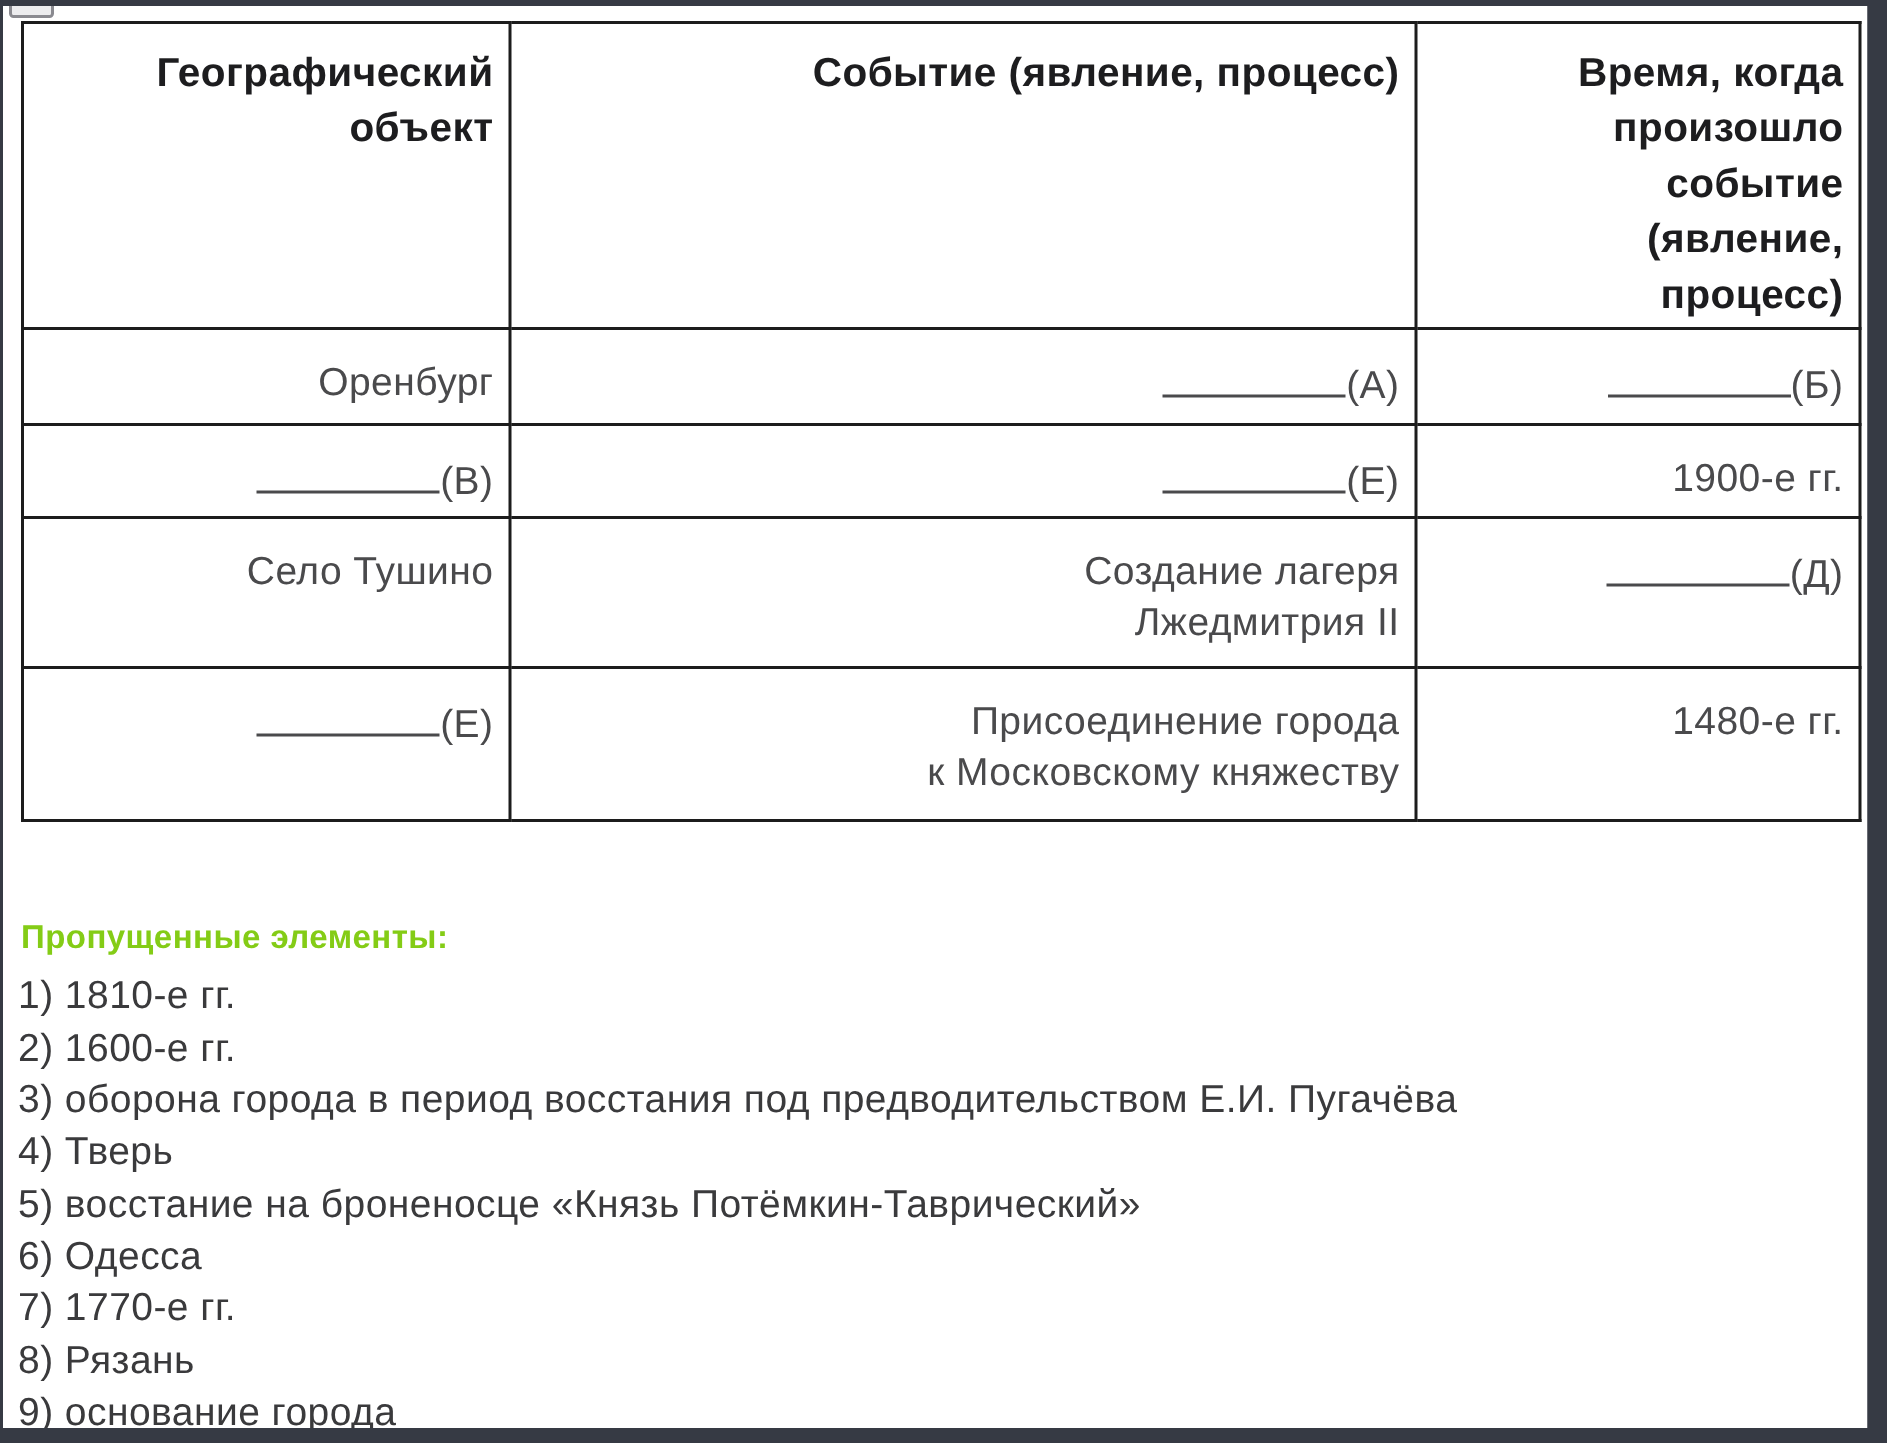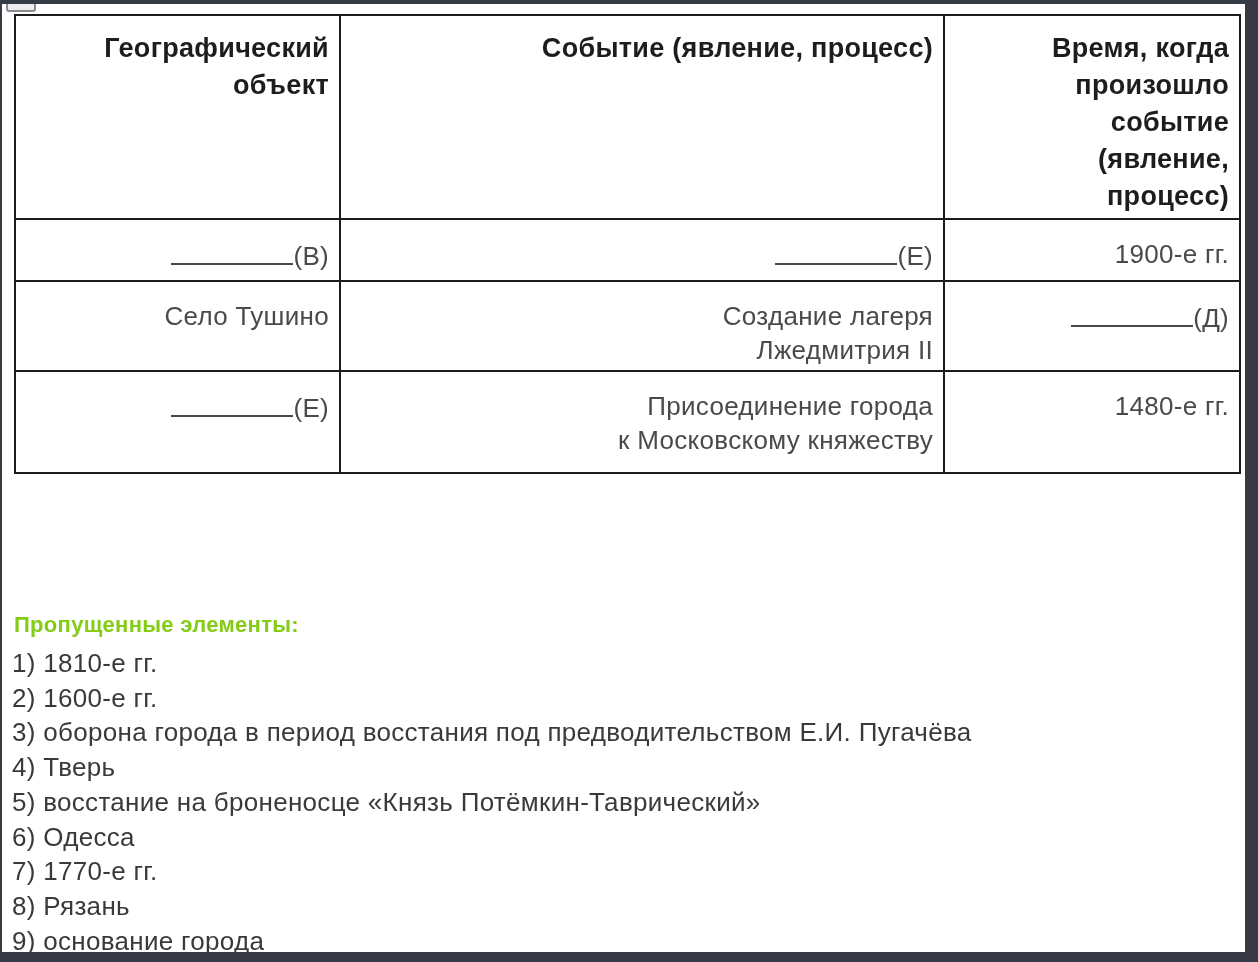--- a/index.html
+++ b/index.html
@@ -74,21 +74,21 @@
     line-height: 34px;
     letter-spacing: 0.3px;
     padding-top: 17px;
   }
   .col-geo   { width: 325px; }
   .col-event { width: 604px; }
   .col-time  { width: 296px; margin-top: 26px; }
   .row-header { height: 204px; }
   .row-1 { height: 64px; }
   .row-2 { height: 62px; }
-  .row-3 { height: 90px; }
+  .row-3 { height: 100px; }
   .row-4 { height: 102px; }
 
   .blank-line {
     display: inline-block;
     width: 122px;
     height: 26px;
     border-bottom: 2px solid #4a4a4c;
     vertical-align: baseline;
   }
 
@@ -126,20 +126,25 @@
   <tbody>
       <tr class="row-header">
     <th class="col-geo">Географический объект</th>
     <th class="col-event">Событие (явление, процесс)</th>
     <th class="col-time">Время, когда
 произошло
 событие
 (явление,
 процесс)</th>
   </tr>
+  <tr class="row-1">
+    <td>Оренбург</td>
+    <td><span class="blank-line"></span><span>(А)</span></td>
+    <td><span class="blank-line"></span><span>(Б)</span></td>
+  </tr>
   <tr class="row-2">
     <td><span class="blank-line"></span><span>(В)</span></td>
     <td><span class="blank-line"></span><span>(Е)</span></td>
     <td>1900-е гг.</td>
   </tr>
   <tr class="row-3">
     <td>Село Тушино</td>
     <td>Создание лагеря
 Лжедмитрия II</td>
     <td><span class="blank-line"></span><span>(Д)</span></td>

